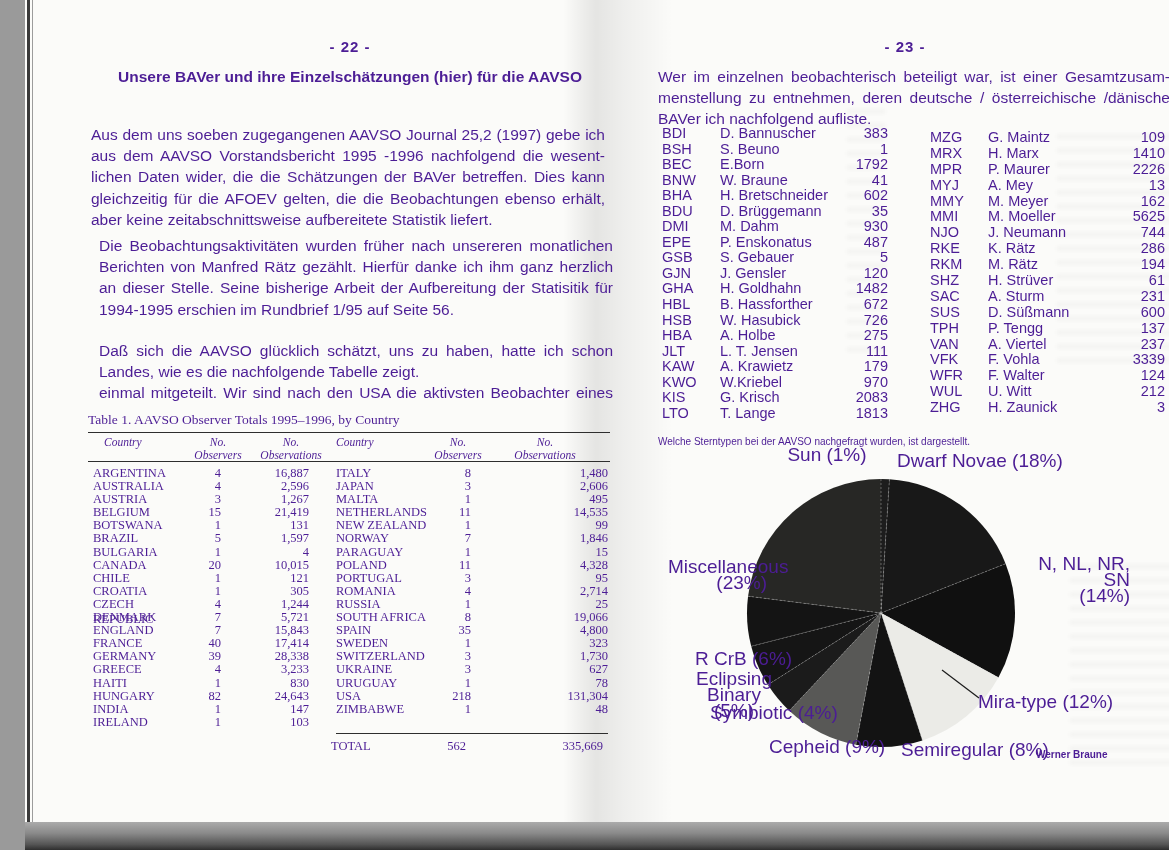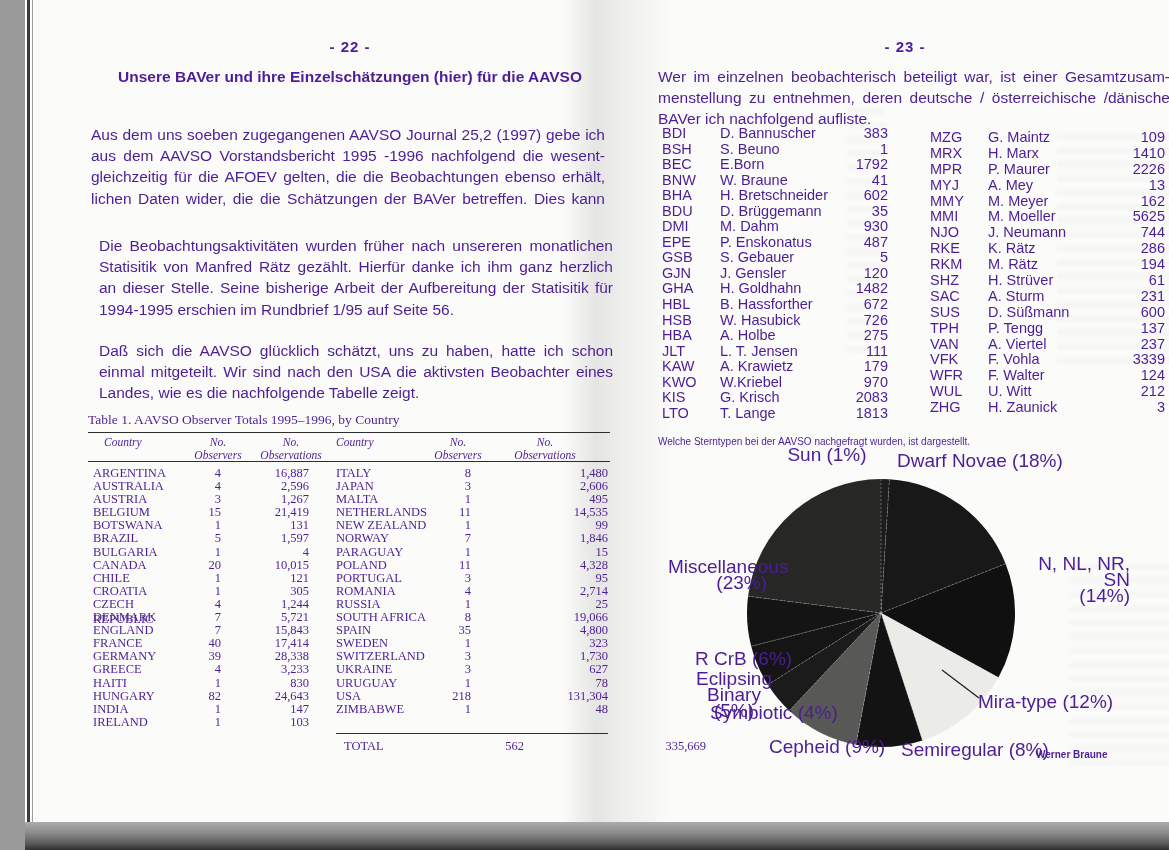--- a/index.html
+++ b/index.html
@@ -27,21 +27,21 @@
   .rule{position:absolute;height:1.4px;background:#2e2e2e;}
   .rule.top{left:0;top:0;width:522px;}
   .rule.mid{left:0;top:29px;width:522px;}
   .rule.total{left:248px;top:301px;width:272px;}
   .th{position:absolute;font-style:italic;font-size:11.5px;line-height:12.5px;white-space:pre-line;}
   .th.center{text-align:center;}
   .tgrid{position:absolute;display:grid;grid-auto-rows:13.1px;align-items:baseline;}
   .tgrid-a{left:5px;top:34px;grid-template-columns:95px 33px 88px;}
   .tgrid-b{left:248px;top:34px;grid-template-columns:100px 35px 137px;}
   .tgrid .c1,.tgrid .c2{text-align:right;}
-  .total-grid{position:absolute;left:256px;top:307px;display:grid;grid-template-columns:60px 75px 137px;gap:45px;}
+  .total-grid{position:absolute;left:243px;top:307px;display:grid;grid-template-columns:60px 75px 137px;}
   .total-grid .c1,.total-grid .c2{text-align:right;}
   
   .lgrid{position:absolute;display:grid;font-size:14.5px;}
   .lgrid-a{left:637px;top:125px;grid-template-columns:58px 128px 40px;grid-auto-rows:15.55px;}
   .lgrid-b{left:905px;top:129px;grid-template-columns:58px 122px 55px;grid-auto-rows:15.9px;}
   .lgrid .c2{text-align:right;}
   .chart-intro{position:absolute;left:633px;top:436px;width:516px;font-size:10px;}
   
   .pie-wrap{position:absolute;left:721px;top:478px;width:270px;height:270px;}
   .pie-label{position:absolute;font-size:19px;line-height:16px;white-space:pre-line;}
@@ -70,33 +70,34 @@
   <div class="smudge" style="left:822px;top:110px;width:38px;height:250px;"></div>
   <div class="smudge" style="left:1032px;top:135px;width:126px;height:230px;"></div>
   <div class="smudge" style="left:1045px;top:565px;width:115px;height:200px;"></div>
 
   <div class="pageno" style="left:65px;top:38px;width:520px;">- 22 -</div>
   <div class="title" style="left:65px;top:68px;width:520px;">Unsere BAVer und ihre Einzelschätzungen (hier) für die AAVSO</div>
 
   <div class="para" style="left:66px;top:124px;width:514px;">
       <div class="pline">Aus dem uns soeben zugegangenen AAVSO Journal 25,2 (1997) gebe ich</div>
       <div class="pline">aus dem AAVSO Vorstandsbericht 1995 -1996 nachfolgend die wesent-</div>
+      <div class="pline">lichen Daten wider, die die Schätzungen der BAVer betreffen. Dies kann</div>
       <div class="pline">gleichzeitig für die AFOEV gelten, die die Beobachtungen ebenso erhält,</div>
-      <div class="pline">lichen Daten wider, die die Schätzungen der BAVer betreffen. Dies kann</div>
+      <div class="pline last">aber keine zeitabschnittsweise aufbereitete Statistik liefert.</div>
     </div>
   <div class="para" style="left:74px;top:235px;width:514px;">
       <div class="pline">Die Beobachtungsaktivitäten wurden früher nach unsereren monatlichen</div>
-      <div class="pline">Statisitik von Manfred Rätz gezählt. Hierfür danke ich ihm ganz herzlich</div>
+      <div class="pline">Berichten von Manfred Rätz gezählt. Hierfür danke ich ihm ganz herzlich</div>
       <div class="pline">an dieser Stelle. Seine bisherige Arbeit der Aufbereitung der Statisitik für</div>
       <div class="pline last">1994-1995 erschien im Rundbrief 1/95 auf Seite 56.</div>
     </div>
   <div class="para" style="left:74px;top:340px;width:514px;">
       <div class="pline">Daß sich die AAVSO glücklich schätzt, uns zu haben, hatte ich schon</div>
+      <div class="pline last">Landes, wie es die nachfolgende Tabelle zeigt.</div>
       <div class="pline">einmal mitgeteilt. Wir sind nach den USA die aktivsten Beobachter eines</div>
-      <div class="pline last">Landes, wie es die nachfolgende Tabelle zeigt.</div>
     </div>
 
   <div class="tcaption">Table 1. AAVSO Observer Totals 1995–1996, by Country</div>
 
   <div class="obs-table">
     <div class="rule top"></div>
     <div class="th" style="left:16px;top:4px;">Country</div>
     <div class="th center" style="left:95px;top:4px;width:70px;">No.
 Observers</div>
     <div class="th center" style="left:158px;top:4px;width:90px;">No.

